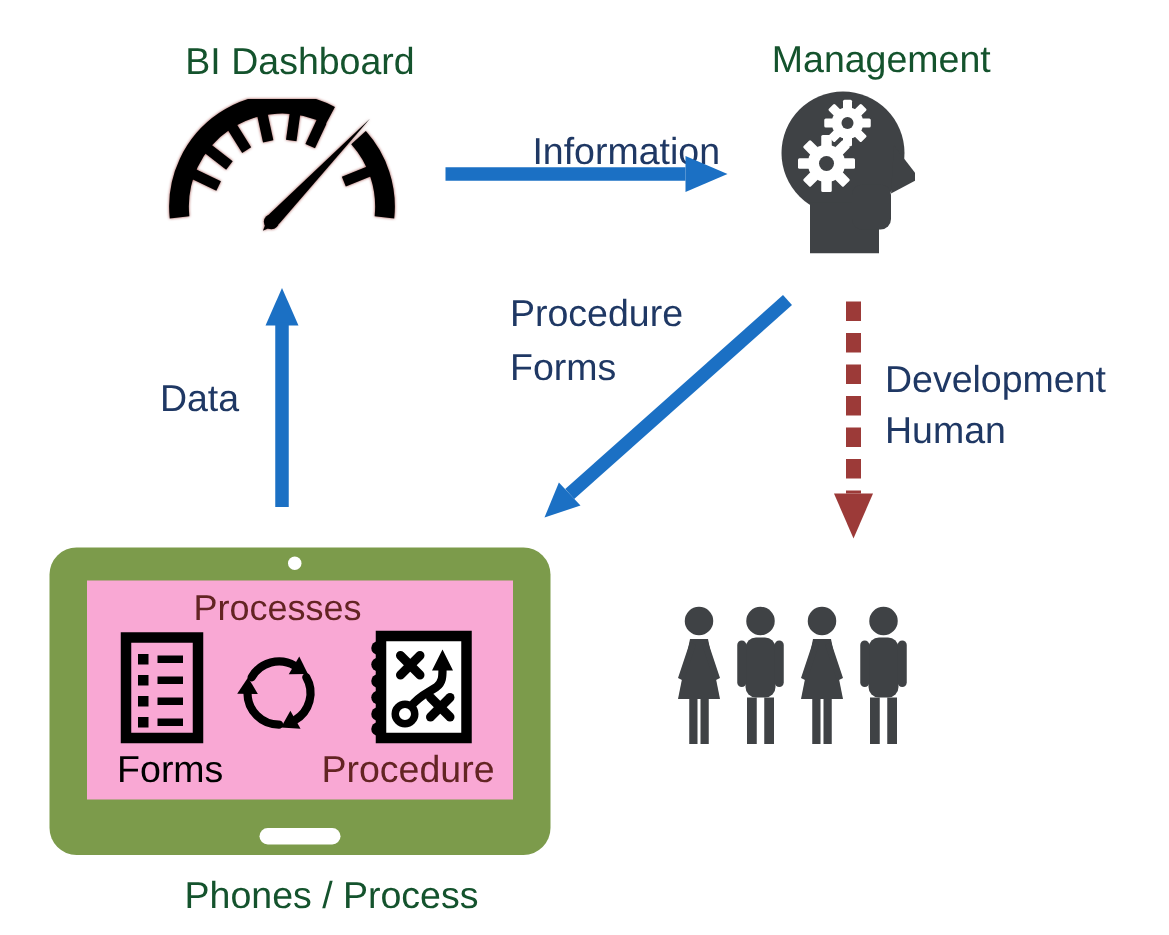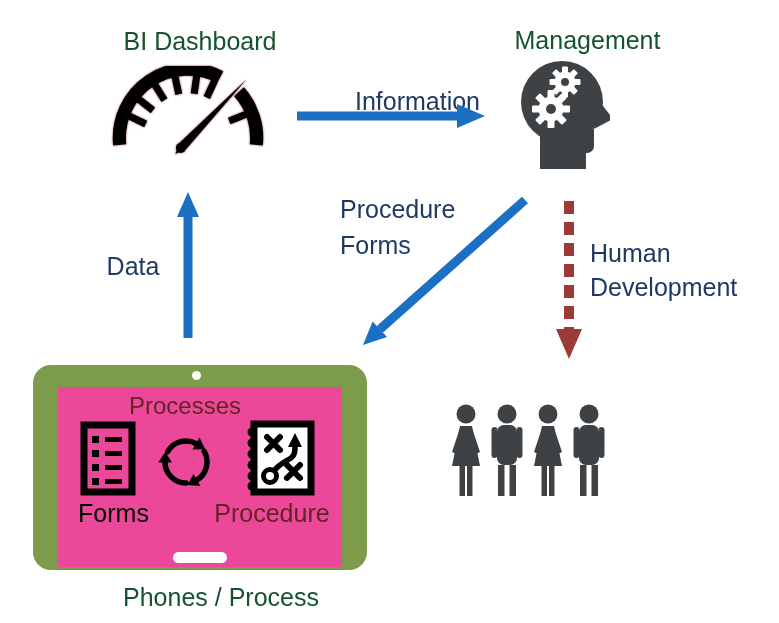--- a/index.html
+++ b/index.html
@@ -24,21 +24,21 @@
   .gauge svg{filter:drop-shadow(0 0 1px #a04a46);}
   .head{left:518px;top:57px;}
   .people{left:448px;top:399px;}
   
   .arr-info{left:295px;top:101px;}
   .arr-data{left:175px;top:190px;}
   .arr-diag{left:355px;top:193px;}
   .arr-hd{left:553px;top:198px;}
   
   .tablet{left:33px;top:365px;width:334px;height:205px;background:#7C9B4B;border-radius:18px;}
-  .screen{position:absolute;left:25px;top:22px;width:284px;height:180px;background:#ec4899;}
+  .screen{position:absolute;left:25px;top:22px;width:284px;height:146px;background:#f9a8d4;}
   .camera{position:absolute;left:159px;top:6px;width:9px;height:9px;border-radius:50%;background:#FFFFFF;}
   .home{position:absolute;left:140px;bottom:7px;width:54px;height:11px;border-radius:6px;background:#FFFFFF;}
   .t-processes{position:absolute;left:40px;top:5px;width:174px;color:#632423;font-size:24px;text-align:center;}
   .ic-forms{position:absolute;left:22px;top:34px;}
   .ic-cycle{position:absolute;left:97px;top:45px;}
   .ic-strategy{position:absolute;left:184px;top:33px;}
   .t-forms{position:absolute;left:8px;top:112px;width:95px;color:#000000;font-size:25px;text-align:center;}
   .t-proc{position:absolute;left:148px;top:112px;width:132px;color:#632423;font-size:25px;text-align:center;}
 </style>
 </head>
@@ -132,22 +132,22 @@
     </svg>
   </div>
 
   <div class="abs arr-hd">
     <svg width="32" height="166" viewBox="0 0 32 166">
       <line x1="16" y1="3" x2="16" y2="131" stroke="#9C3A38" stroke-width="10" stroke-dasharray="13 8"></line>
       <polygon points="3,131 29,131 16,161" fill="#9C3A38"></polygon>
     </svg>
   </div>
   <div class="abs edge-label t-hd">
+    <div>Development</div>
     <div>Human</div>
-    <div>Development</div>
   </div>
 
   <div class="abs tablet">
     <div class="camera"></div>
     <div class="screen">
       <div class="t-processes">Processes</div>
       <div class="ic-forms">
         <svg width="56" height="75" viewBox="0 0 56 75">
           <rect x="4" y="4" width="48" height="67" fill="none" stroke="#000000" stroke-width="7"></rect>
           <g fill="#000000">

